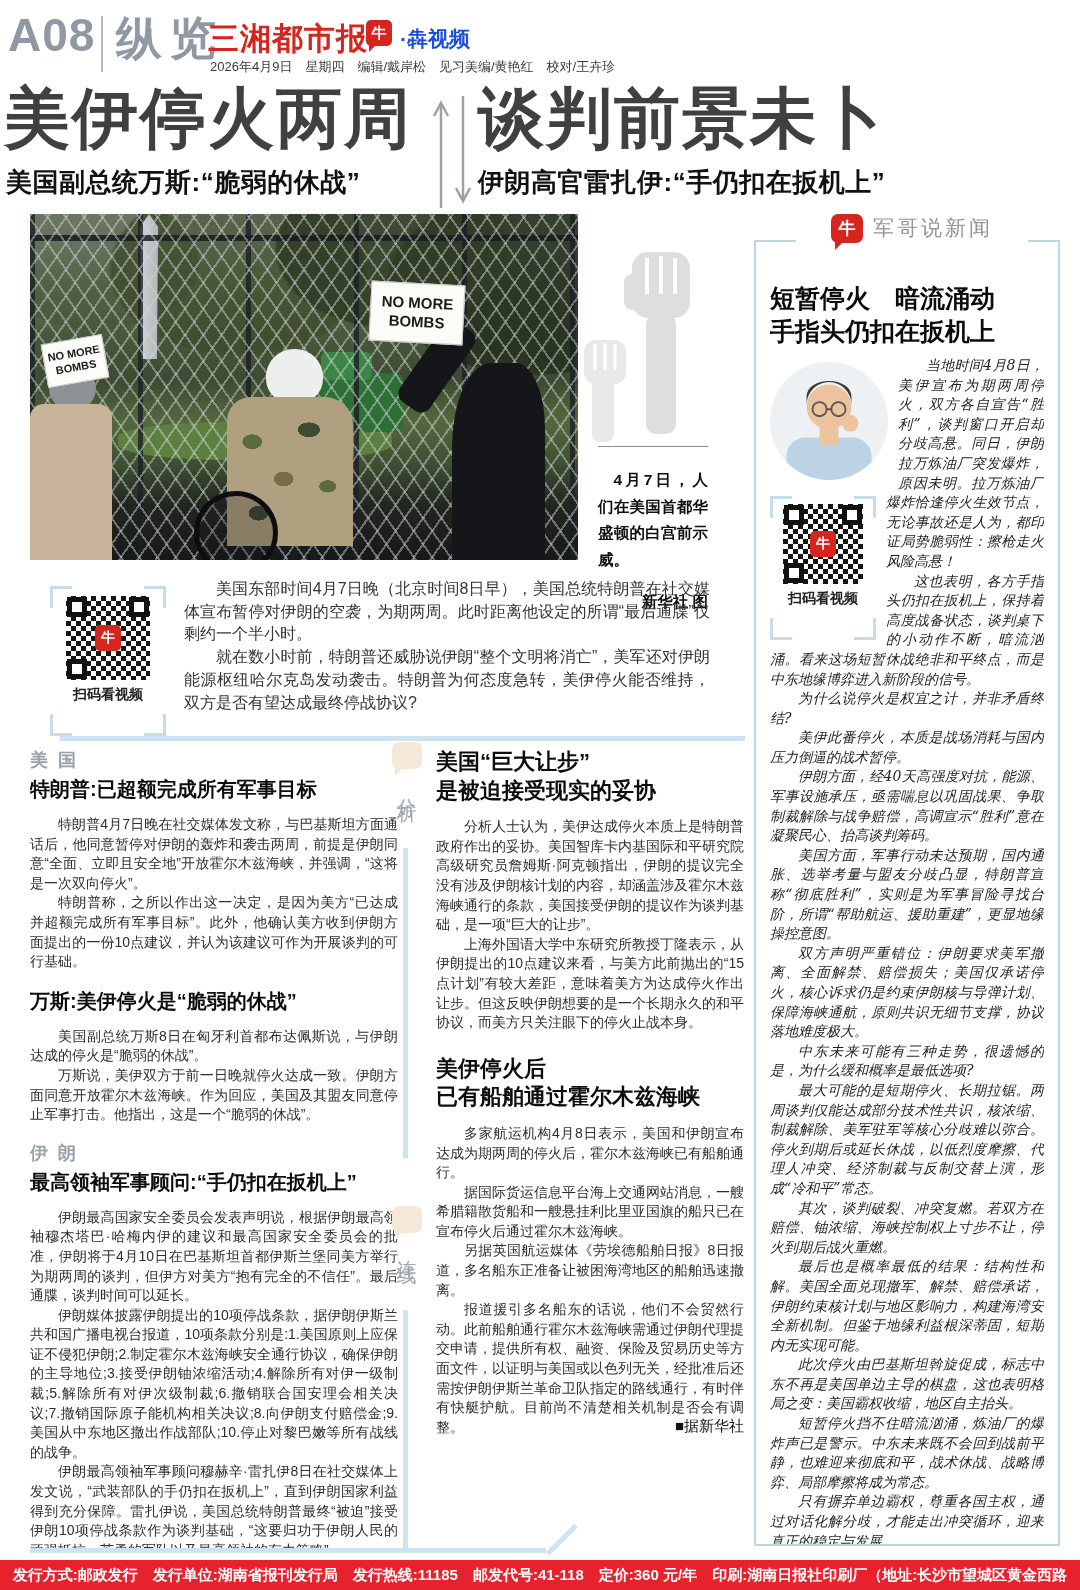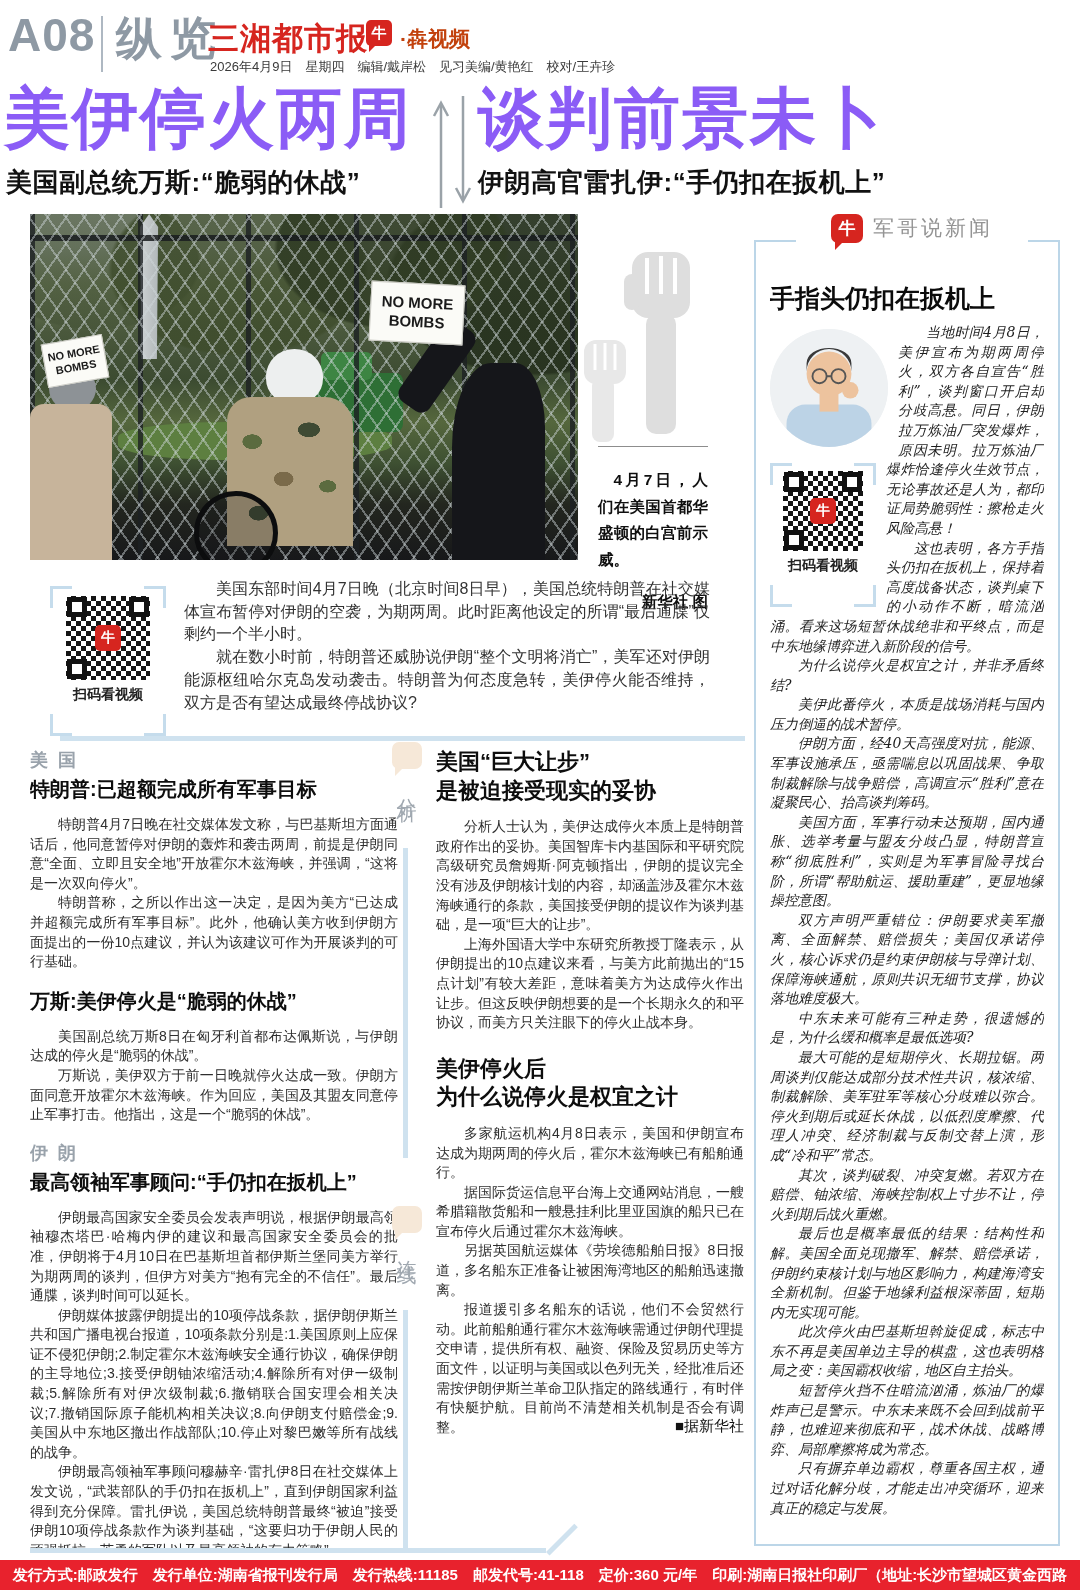--- a/index.html
+++ b/index.html
@@ -8,25 +8,25 @@
   #page{position:relative;width:1080px;height:1590px;background:#fff;overflow:hidden}
 
   
   .hdr-pageno{position:absolute;left:8px;top:8px;font-size:46px;font-weight:900;color:#8e99a4;letter-spacing:1px}
   .hdr-divider{position:absolute;left:101px;top:16px;width:2px;height:56px;background:#aeb8c2}
   .hdr-section{position:absolute;left:116px;top:8px;font-size:46px;font-weight:900;color:#8e99a4;letter-spacing:8px}
   .brand{position:absolute;left:208px;top:18px;font-size:31px;font-weight:900;color:#d6251f;letter-spacing:1px}
   .brand-logo{position:absolute;left:366px;top:20px;width:26px;height:26px;background:#d6251f;border-radius:5px;color:#fff;
     font-size:15px;font-weight:900;display:flex;align-items:center;justify-content:center}
   .brand-logo::after{content:"";position:absolute;left:3px;bottom:-6px;width:0;height:0;border-top:7px solid #d6251f;border-right:7px solid transparent}
-  .video-brand{position:absolute;left:400px;top:25px;font-size:21px;font-weight:800;color:#c2410c}
+  .video-brand{position:absolute;left:400px;top:25px;font-size:21px;font-weight:800;color:#1d4ed8}
   .dateline{position:absolute;left:210px;top:58px;font-size:13px;color:#3a3a3a}
 
   
-  .hl{position:absolute;top:84px;font-size:66px;font-weight:900;color:#8b5cf6;letter-spacing:2px;line-height:1.05}
+  .hl{position:absolute;top:84px;font-size:66px;font-weight:900;color:#404040;letter-spacing:2px;line-height:1.05}
   .hl-left{left:4px}
   .hl-right{left:478px}
   .hl-arrows{position:absolute;left:430px;top:92px}
   .sub{position:absolute;top:165px;font-size:26px;font-weight:700;color:#111;letter-spacing:0.5px}
   .sub-left{left:6px}
   .sub-right{left:478px}
 
   
   .photo{position:absolute;left:30px;top:214px;width:548px;height:346px;overflow:hidden;
     background:
@@ -247,31 +247,32 @@
 
   <div class="colM">
     <div class="art-title-wrap">
       <div class="art-title">美国“巨大让步”</div>
       <div class="art-title">是被迫接受现实的妥协</div>
     </div>
     <p class="bp">分析人士认为，美伊达成停火本质上是特朗普政府作出的妥协。美国智库卡内基国际和平研究院高级研究员詹姆斯·阿克顿指出，伊朗的提议完全没有涉及伊朗核计划的内容，却涵盖涉及霍尔木兹海峡通行的条款，美国接受伊朗的提议作为谈判基础，是一项“巨大的让步”。</p>
     <p class="bp">上海外国语大学中东研究所教授丁隆表示，从伊朗提出的10点建议来看，与美方此前抛出的“15点计划”有较大差距，意味着美方为达成停火作出让步。但这反映伊朗想要的是一个长期永久的和平协议，而美方只关注眼下的停火止战本身。</p>
     <div class="art-title-wrap art2">
       <div class="art-title">美伊停火后</div>
-      <div class="art-title">为什么说停火是权宜之计</div>
+      <div class="art-title">已有船舶通过霍尔木兹海峡</div>
     </div>
     <p class="bp">多家航运机构4月8日表示，美国和伊朗宣布达成为期两周的停火后，霍尔木兹海峡已有船舶通行。</p>
     <p class="bp">据国际货运信息平台海上交通网站消息，一艘希腊籍散货船和一艘悬挂利比里亚国旗的船只已在宣布停火后通过霍尔木兹海峡。</p>
     <p class="bp">另据英国航运媒体《劳埃德船舶日报》8日报道，多名船东正准备让被困海湾地区的船舶迅速撤离。</p>
     <p class="bp">报道援引多名船东的话说，他们不会贸然行动。此前船舶通行霍尔木兹海峡需通过伊朗代理提交申请，提供所有权、融资、保险及贸易历史等方面文件，以证明与美国或以色列无关，经批准后还需按伊朗伊斯兰革命卫队指定的路线通行，有时伴有快艇护航。目前尚不清楚相关机制是否会有调整。</p>
     <div class="news-source">■据新华社</div>
   </div>
 
   <div class="box">
     <div class="box-title">
+      <div>短暂停火　暗流涌动</div>
       <div>手指头仍扣在扳机上</div>
     </div>
     <div class="box-flow">
       <div class="avatar">
         <svg viewBox="0 0 100 100" width="118" height="118">
           <circle cx="50" cy="50" r="50" fill="#eef1f3"></circle>
           <rect x="14" y="64" width="72" height="40" rx="16" fill="#bcd3e6"></rect>
           <rect x="42" y="54" width="16" height="16" fill="#edc39e"></rect>
           <circle cx="50" cy="38" r="19" fill="#edc39e"></circle>
           <path d="M31,36 a19,19 0 0 1 38,0 l0,-7 a19,13 0 0 0 -38,0 z" fill="#3a3a3a"></path>

